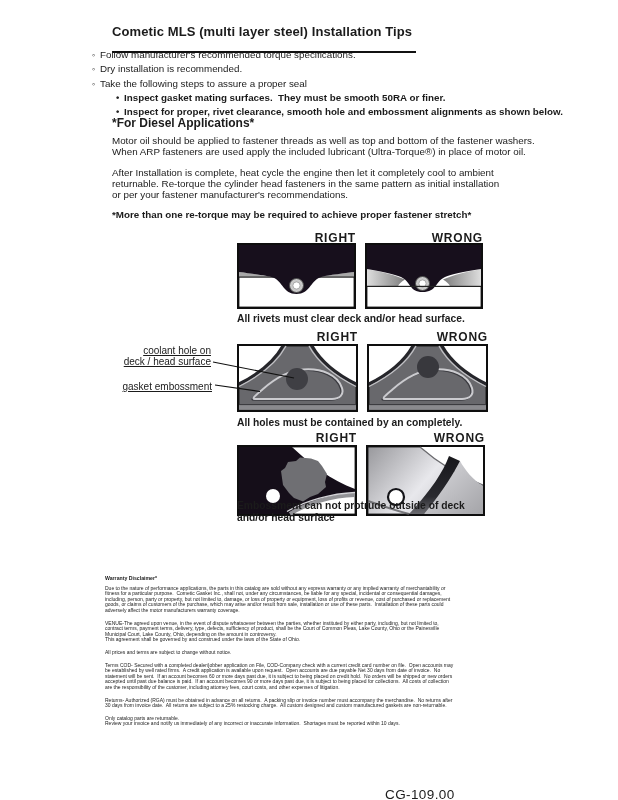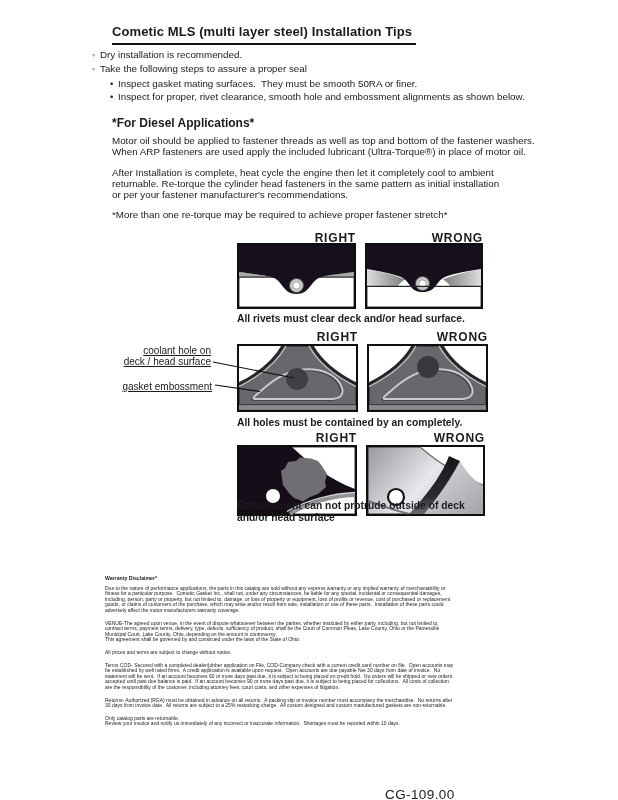--- a/index.html
+++ b/index.html
@@ -3,34 +3,34 @@
 <meta charset="utf-8">
 <style>
   * { margin:0; padding:0; box-sizing:border-box; }
   html,body { width:618px; height:800px; background:#ffffff; }
   body { font-family:"Liberation Sans", sans-serif; color:#1b1b1b; position:relative; overflow:hidden; }
   .abs { position:absolute; }
 
   .page-title{
     left:112px; top:24px;
     font-size:13px; font-weight:bold; letter-spacing:.1px;
-    border-bottom:2px solid #111; padding-bottom:4px; padding-right:4px;
+    border-bottom:2px solid #111; padding-bottom:12px; padding-right:4px;
     white-space:pre;
   }
   .bullets{ left:92px; top:48px; font-size:9.8px; line-height:13.4px; }
   .b-row{ display:flex; white-space:pre; }
   .b-row .mk{ width:8px; color:#222; }
   .b-row .mk::before{ content:"◦"; font-size:9px; }
-  .b-sub{ margin-left:18px; }
+  .b-sub{ margin-left:24px;font-weight:bold; }
   .b-sub .mk{ width:8px; }
   .b-sub .mk::before{ content:"•"; font-size:9.5px; }
 
   .diesel-h{ left:112px; top:116px; font-size:12px; font-weight:bold; }
   .para{ left:112px; font-size:9.8px; line-height:11.2px; white-space:pre; }
-  .p1{ top:135px; } .p2{ top:167px; } .p3{ top:209px; }
+  .p1{ top:135px; } .p2{ top:167px; } .p3{ top:209px;font-weight:bold; }
 
   .dlabel{ font-size:12px; font-weight:bold; letter-spacing:.8px; text-align:right; }
   .caption{ font-size:10.3px; font-weight:bold; white-space:pre-line; line-height:11.5px; }
 
   .side-label{ font-size:10px; line-height:11px; text-align:right; white-space:pre-line;text-decoration:underline; }
 
   .legal{ left:105px; top:576px; width:424px; font-size:5px; line-height:5.6px; color:#222; }
   .legal h4{ font-size:5.2px; margin-bottom:4px; }
   .legal p{ white-space:pre; margin-bottom:7px; }
 
@@ -38,20 +38,21 @@
 
   svg.diag{ position:absolute; display:block; }
   .overlay{ position:absolute; left:0; top:0; pointer-events:none; }
 </style>
 </head>
 <body>
 
 <div class="abs page-title">Cometic MLS (multi layer steel) Installation Tips</div>
 
 <div class="abs bullets">
+  <div class="b-row"><span class="mk"></span><span>Follow manufacturer's recommended torque specifications.</span></div>
   <div class="b-row"><span class="mk"></span><span>Dry installation is recommended.</span></div>
   <div class="b-row"><span class="mk"></span><span>Take the following steps to assure a proper seal</span></div>
   <div class="b-row b-sub"><span class="mk"></span><span>Inspect gasket mating surfaces.  They must be smooth 50RA or finer.</span></div>
   <div class="b-row b-sub"><span class="mk"></span><span>Inspect for proper, rivet clearance, smooth hole and embossment alignments as shown below.</span></div>
 </div>
 
 <div class="abs diesel-h">*For Diesel Applications*</div>
 <div class="abs para p1">Motor oil should be applied to fastener threads as well as top and bottom of the fastener washers.
 When ARP fasteners are used apply the included lubricant (Ultra-Torque®) in place of motor oil.</div>
 <div class="abs para p2">After Installation is complete, heat cycle the engine then let it completely cool to ambient

